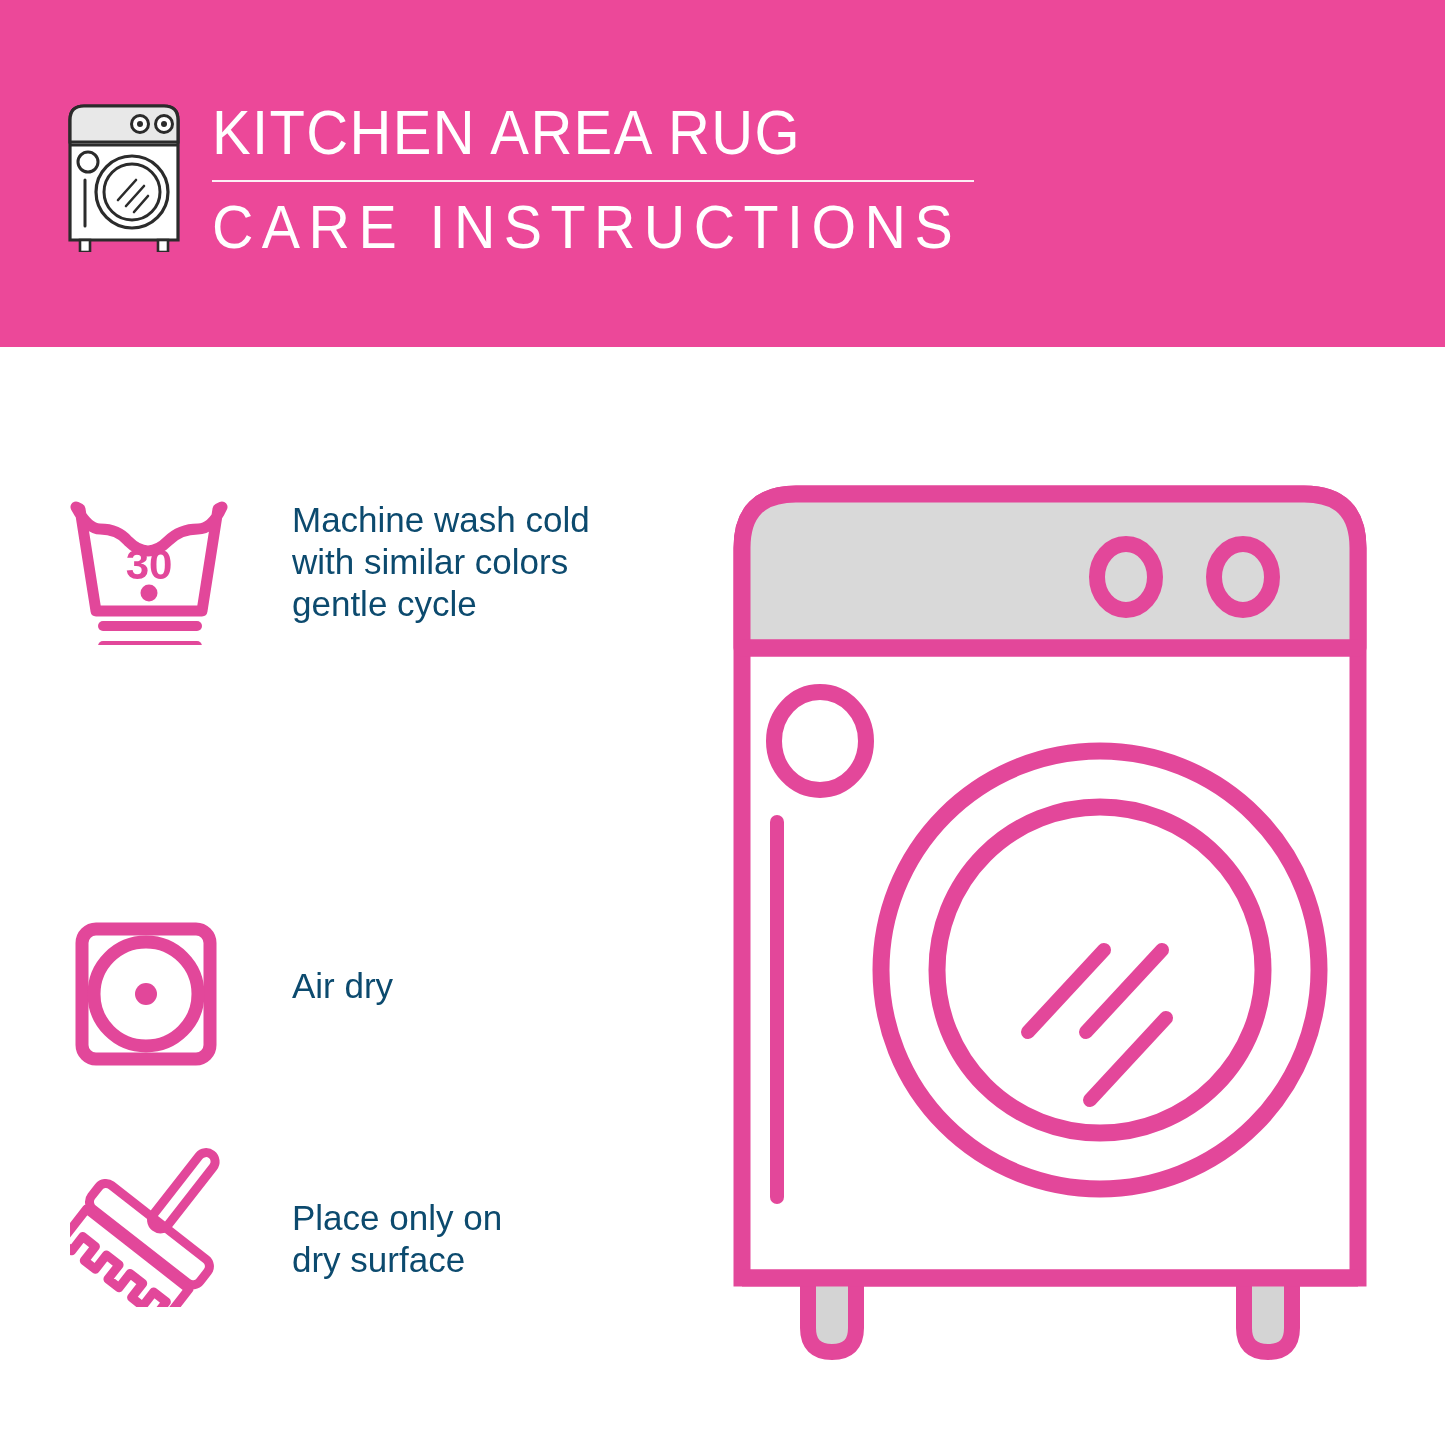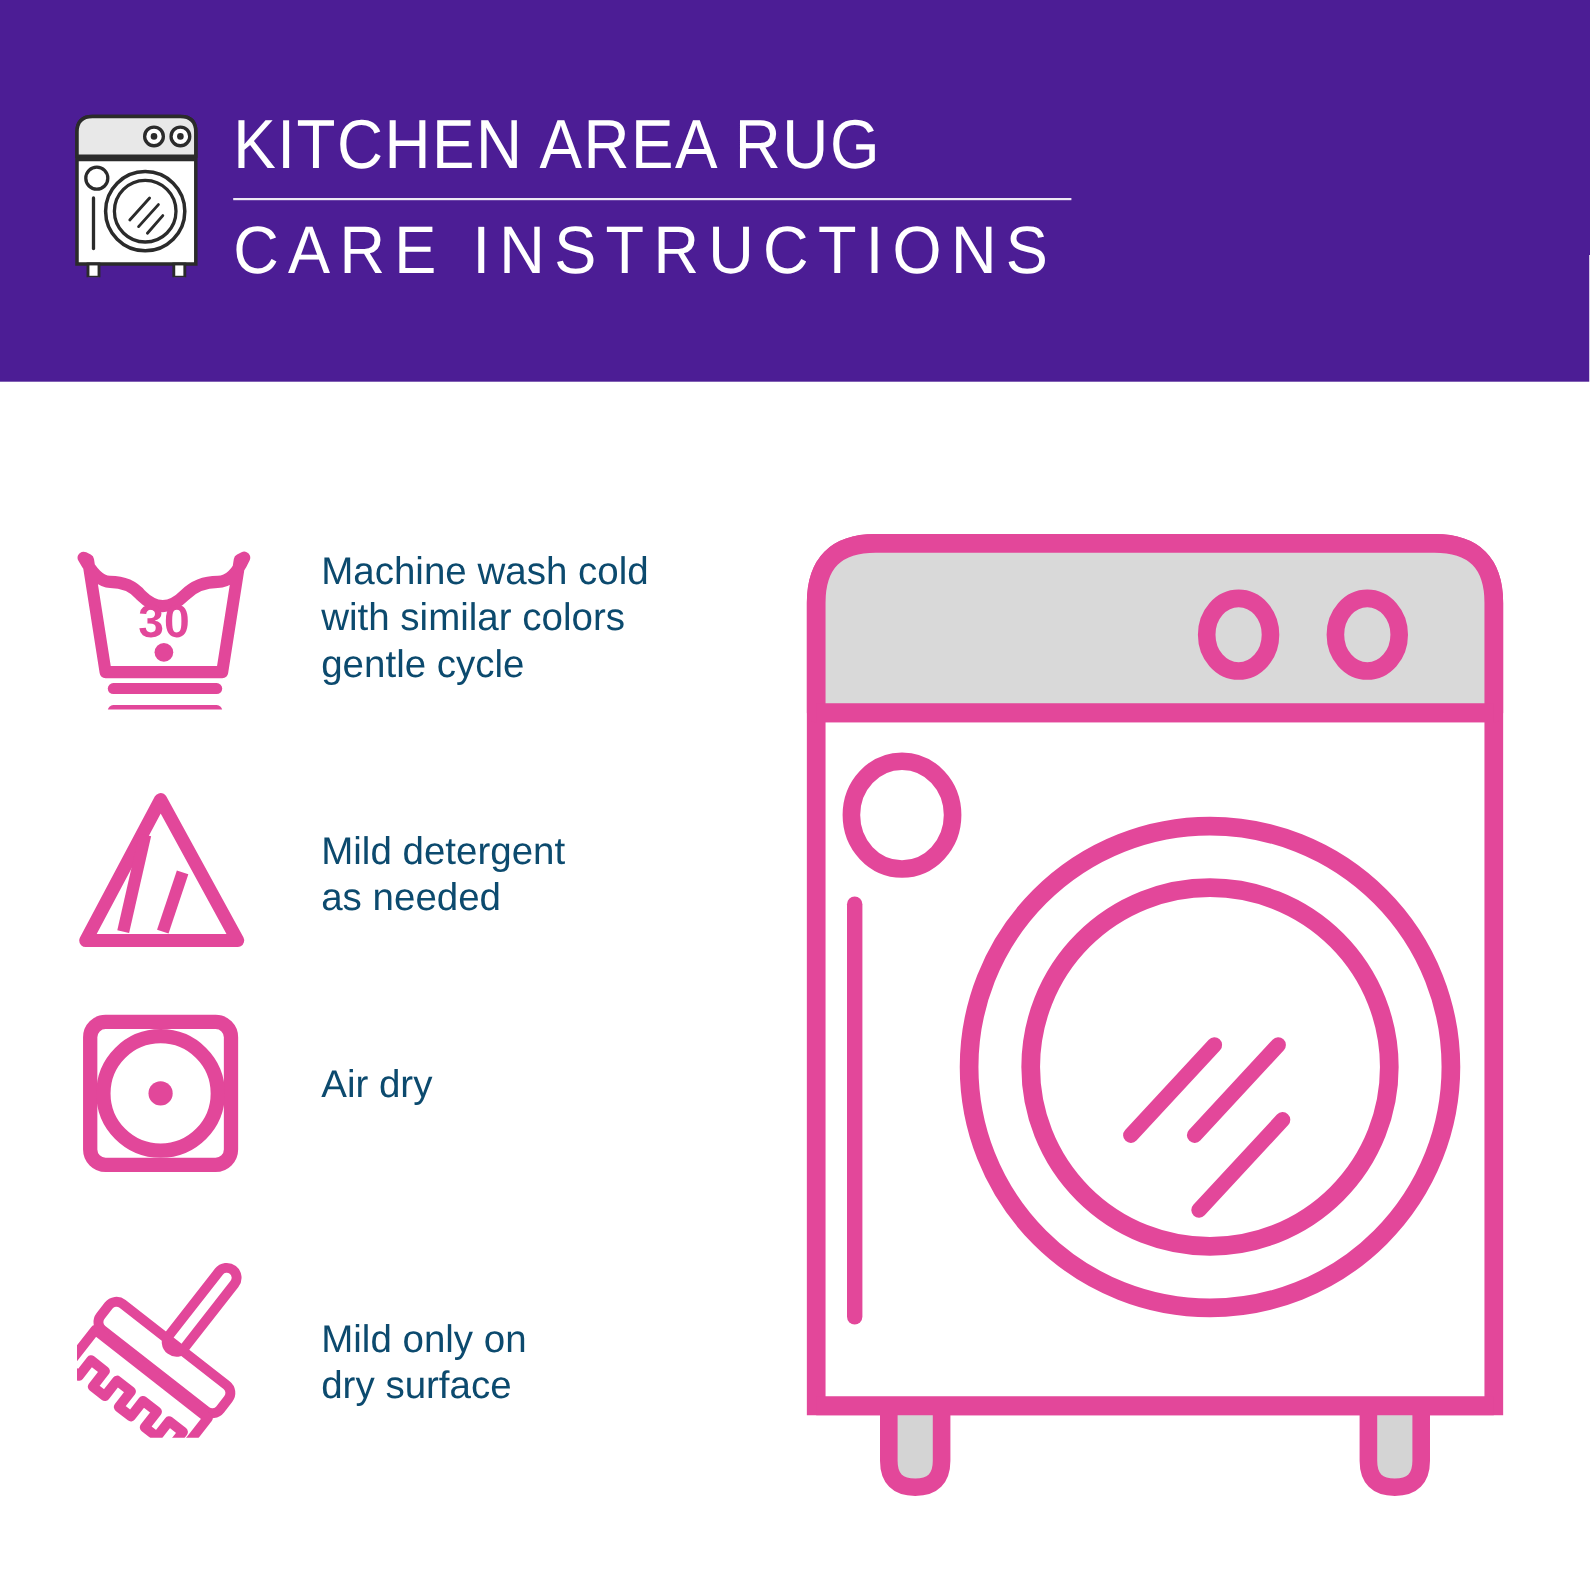--- a/index.html
+++ b/index.html
@@ -15,21 +15,21 @@
     position: relative;
   }
 
   
   .header {
     position: absolute;
     left: 0;
     top: 0;
     width: 1445px;
     height: 347px;
-    background: #4c1d95;
+    background: #ec4899;
   }
   .header-inner {
     position: absolute;
     left: 62px;
     top: 96px;
     display: flex;
     align-items: flex-start;
   }
   .header-icon {
     width: 124px;
@@ -177,31 +177,20 @@
         <text x="79" y="84" text-anchor="middle" font-family="'Liberation Sans', sans-serif" font-size="42" font-weight="bold" fill="#e2479a">30</text>
 
         <circle cx="79" cy="98" r="8.5" fill="#e2479a"></circle>
       </svg>
     </div>
     <div class="care-text">Machine wash cold
 with similar colors
 gentle cycle</div>
   </div>
 
-  <div class="care-row row1">
-    <div class="sym-wrap">
-      <svg width="160" height="150" viewBox="0 0 160 150" aria-hidden="true">
-        <path d="M76 12 L146 140 L8 140 Z" fill="none" stroke="#e2479a" stroke-width="12" stroke-linejoin="round"></path>
-        <line x1="62" y1="44" x2="42" y2="132" stroke="#e2479a" stroke-width="11" stroke-linecap="butt"></line>
-        <line x1="96" y1="78" x2="78" y2="132" stroke="#e2479a" stroke-width="11" stroke-linecap="butt"></line>
-      </svg>
-    </div>
-    <div class="care-text">Mild detergent
-as needed</div>
-  </div>
 
   <div class="care-row row2">
     <div class="sym-wrap">
       <svg width="160" height="150" viewBox="0 0 160 150" aria-hidden="true">
         <rect x="12" y="10" width="128" height="130" rx="14" ry="14" fill="none" stroke="#e2479a" stroke-width="13"></rect>
         <circle cx="76" cy="75" r="52" fill="none" stroke="#e2479a" stroke-width="13"></circle>
         <circle cx="76" cy="75" r="11" fill="#e2479a"></circle>
       </svg>
     </div>
     <div class="care-text">Air dry</div>
@@ -213,21 +202,21 @@
         <g transform="rotate(38 85 80)">
 
           <rect x="76" y="-12" width="18" height="92" rx="9" fill="none" stroke="#e2479a" stroke-width="9"></rect>
 
           <rect x="16" y="74" width="138" height="30" rx="9" fill="none" stroke="#e2479a" stroke-width="9"></rect>
 
           <path d="M20 108 L20 150 L34 150 L34 132 L50 132 L50 150 L64 150 L64 132 L80 132 L80 150 L94 150 L94 132 L110 132 L110 150 L124 150 L124 132 L140 132 L140 150 L150 150 L150 108 Z" fill="none" stroke="#e2479a" stroke-width="9" stroke-linejoin="round"></path>
         </g>
       </svg>
     </div>
-    <div class="care-text">Mild only on
+    <div class="care-text">Place only on
 dry surface</div>
   </div>
 
 </div>
 
 <div class="washer-wrap">
   <svg width="700" height="920" viewBox="0 0 700 920" aria-hidden="true">
 
     <path d="M42 88 Q42 34 96 34 L604 34 Q658 34 658 88 L658 818 L42 818 Z" fill="#ffffff" stroke="#e3479a" stroke-width="17"></path>
 

